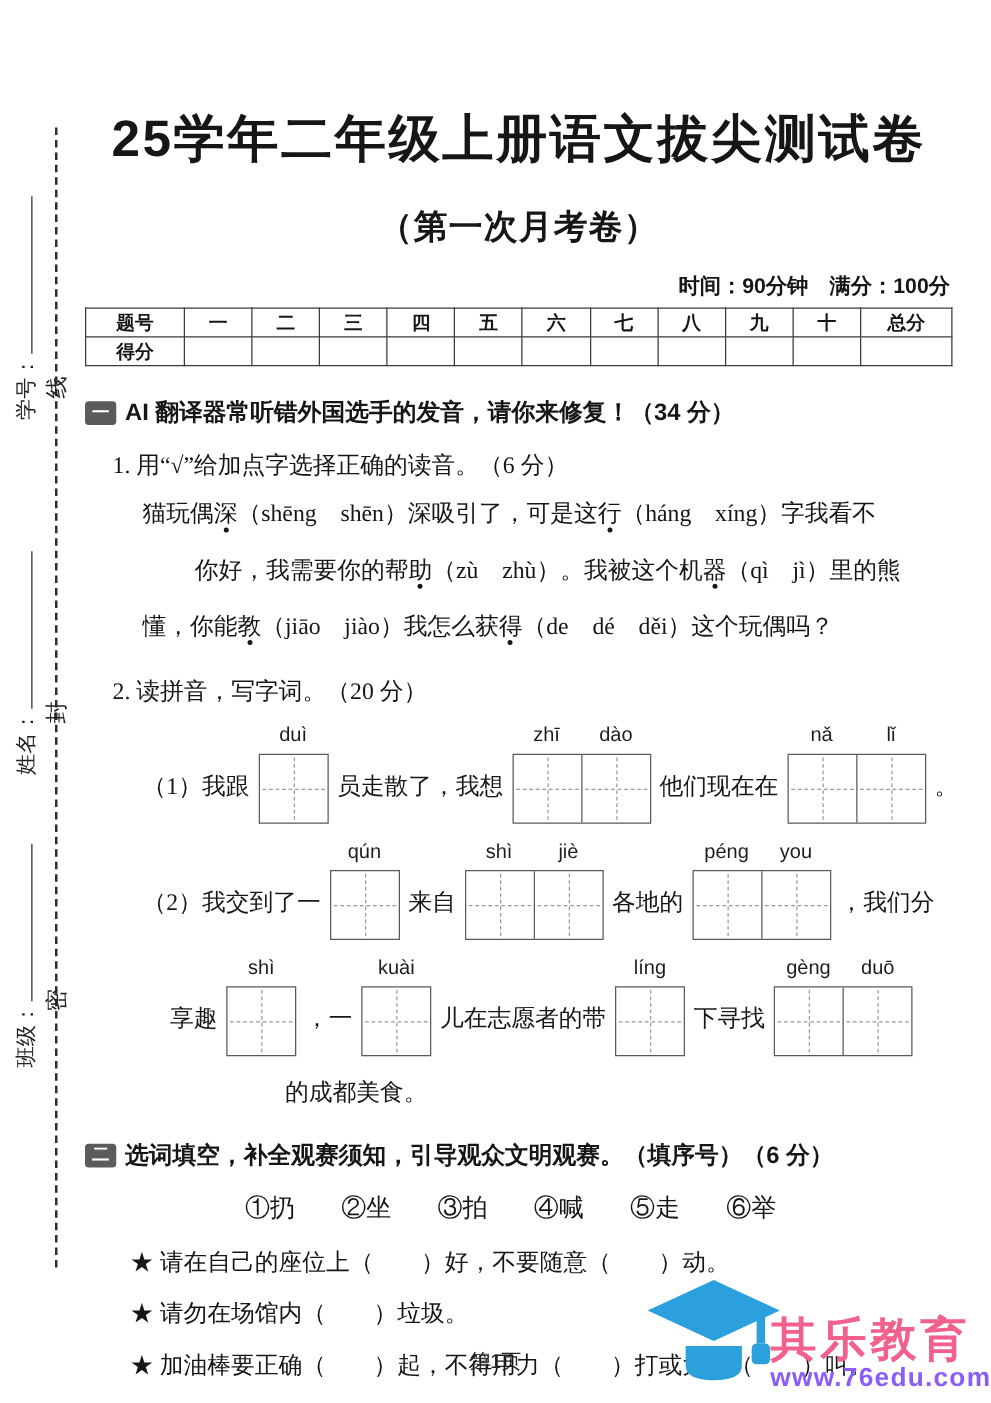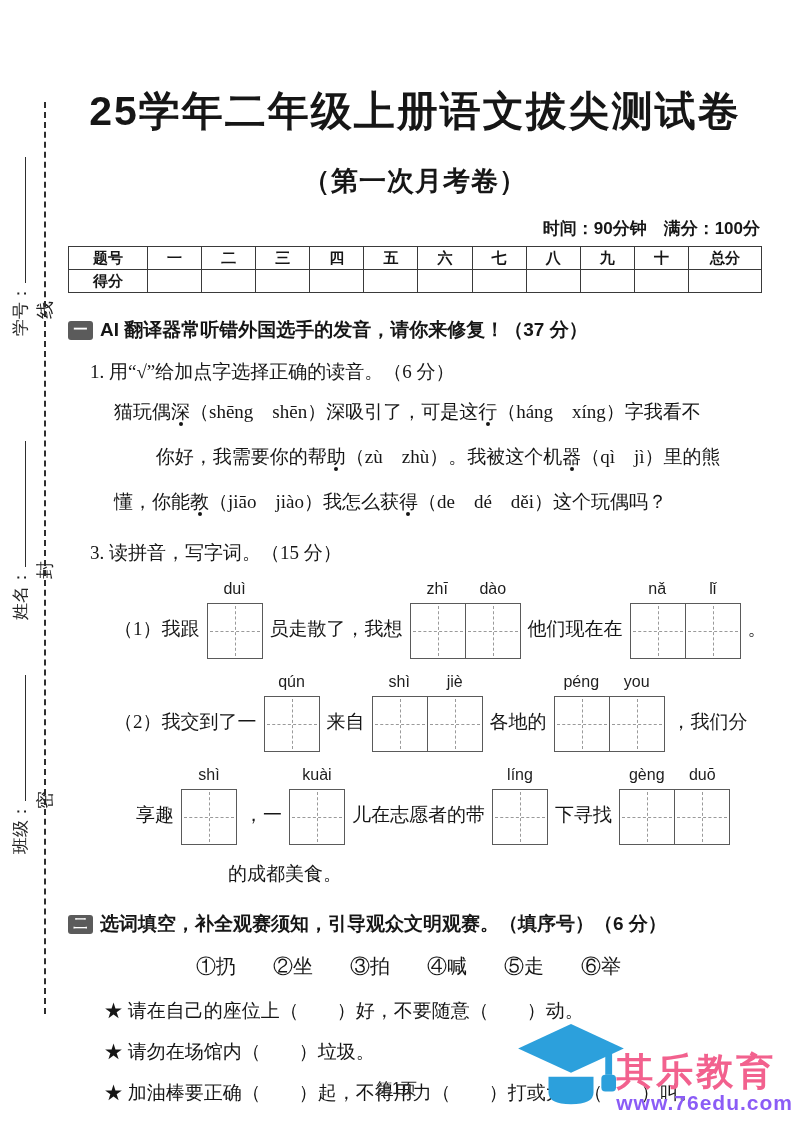--- a/index.html
+++ b/index.html
@@ -117,32 +117,32 @@
       <td></td>
       <td></td>
       <td></td>
       <td class="last"></td>
     </tr>
   </tbody>
     </table>
 
   <div class="sec-head">
     <span class="badge">一</span>
-    <span>AI 翻译器常听错外国选手的发音，请你来修复！（37 分）</span>
+    <span>AI 翻译器常听错外国选手的发音，请你来修复！（34 分）</span>
   </div>
 
   <div class="q-title">1. 用“√”给加点字选择正确的读音。（6 分）</div>
 
   <div class="para">
     <div><span>猫玩偶</span><span class="dot">深</span><span>（shēng　shēn）深吸引了，可是这</span><span class="dot">行</span><span>（háng　xíng）字我看不</span></div>
     <div><span class="indent"></span><span>你好，我需要你的帮</span><span class="dot">助</span><span>（zù　zhù）。我被这个机</span><span class="dot">器</span><span>（qì　jì）里的熊</span></div>
     <div><span>懂，你能</span><span class="dot">教</span><span>（jiāo　jiào）我怎么获</span><span class="dot">得</span><span>（de　dé　děi）这个玩偶吗？</span></div>
   </div>
 
-  <div class="q-title">3. 读拼音，写字词。（15 分）</div>
+  <div class="q-title">2. 读拼音，写字词。（20 分）</div>
 
   <div class="wrows">
 
     <div class="wrow">
       <span class="wtext">（1）我跟</span>
       <span class="wbox">
         <span class="py-row">
             <span>duì</span>
           </span>
         <span class="cells">

